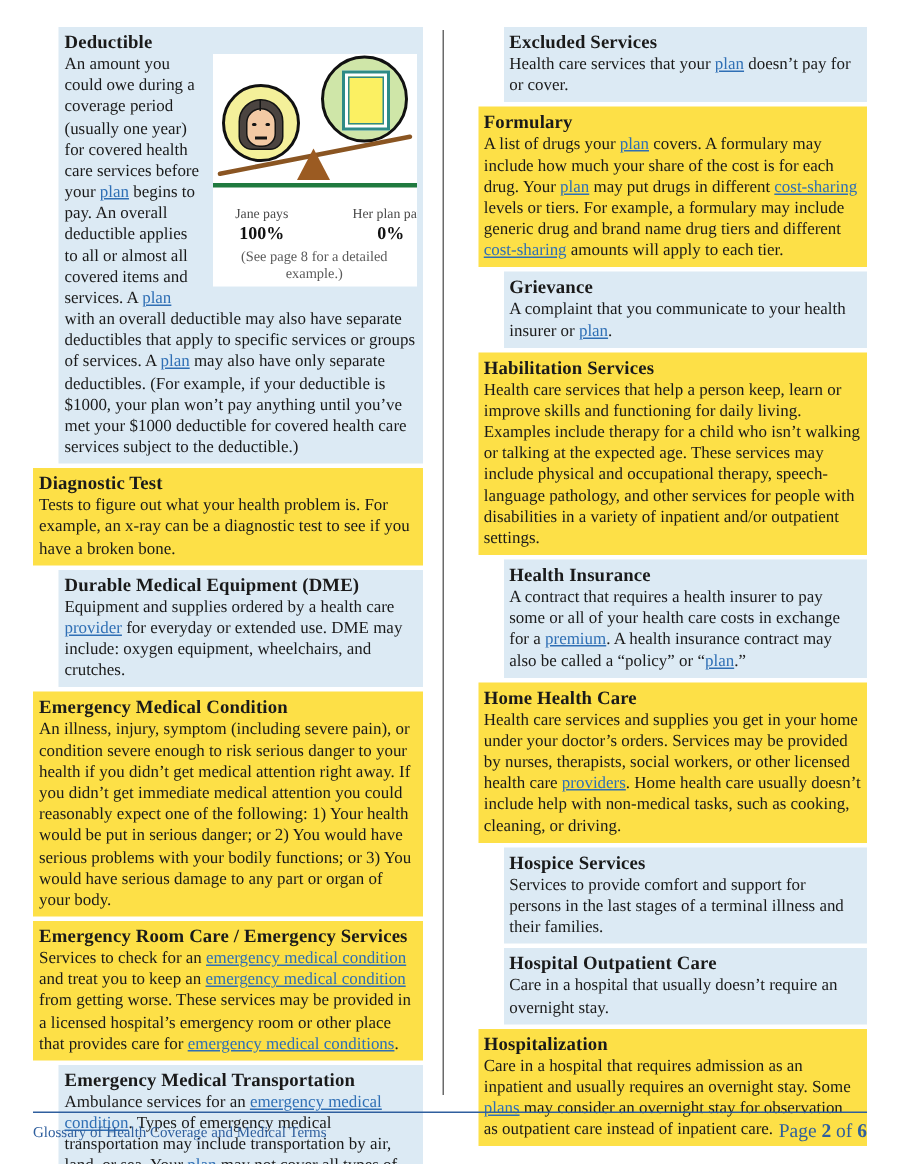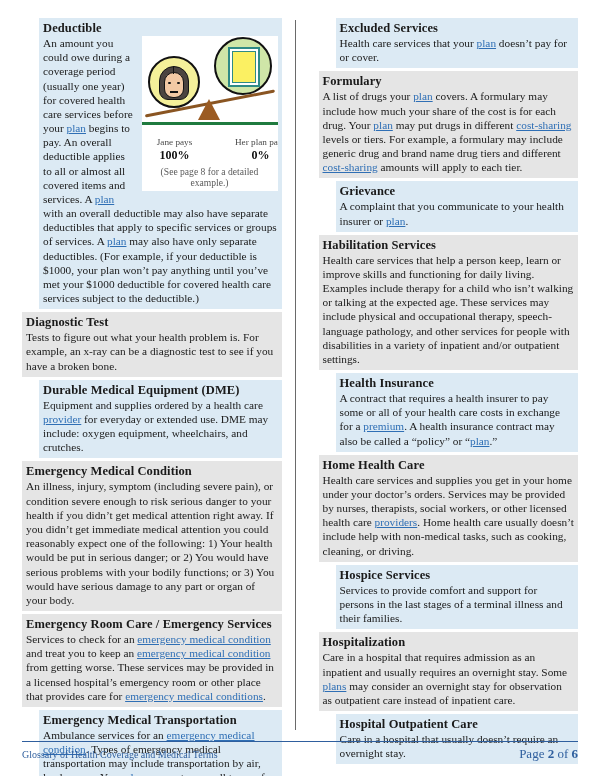--- a/index.html
+++ b/index.html
@@ -49,21 +49,21 @@
   
   .entry {
     padding: 3px 4px 4px 4px;
     margin: 0;
   }
   .entry.shaded {
     background: #dceaf4;
     margin-left: 17px;
   }
   .entry.plain {
-    background: #e5e5e5;
+    background: #fde047;
   }
   .entry + .entry { margin-top: 3px; }
 
   .term {
     font-family: "Liberation Serif", "DejaVu Serif", serif;
     font-weight: bold;
     font-size: 12.5px;
     line-height: 1.12;
     letter-spacing: 0.1px;
     margin: 0 0 1px 0;
@@ -347,27 +347,27 @@
           <div class="defn"><span>A contract that requires a health insurer to pay some or all of your health care costs in exchange for a <a class="lnk" href="#">premium</a>.  A health insurance contract may also be called a “policy” or “<a class="lnk" href="#">plan</a>.”</span></div>
         </div>
         <div class="entry plain">
           <div class="term">Home Health Care</div>
           <div class="defn"><span>Health care services and supplies you get in your home under your doctor’s orders.  Services may be provided by nurses, therapists, social workers, or other licensed health care <a class="lnk" href="#">providers</a>.  Home health care usually doesn’t include help with non-medical tasks, such as cooking, cleaning, or driving.</span></div>
         </div>
         <div class="entry shaded">
           <div class="term">Hospice Services</div>
           <div class="defn"><span>Services to provide comfort and support for persons in the last stages of a terminal illness and their families.</span></div>
         </div>
+        <div class="entry shaded">
+          <div class="term">Hospital Outpatient Care</div>
+          <div class="defn"><span>Care in a hospital that usually doesn’t require an overnight stay.</span></div>
+        </div>
         <div class="entry plain">
           <div class="term">Hospitalization</div>
           <div class="defn"><span>Care in a hospital that requires admission as an inpatient and usually requires an overnight stay.  Some <a class="lnk" href="#">plans</a> may consider an overnight stay for observation as outpatient care instead of inpatient care.</span></div>
-        </div>
-        <div class="entry shaded">
-          <div class="term">Hospital Outpatient Care</div>
-          <div class="defn"><span>Care in a hospital that usually doesn’t require an overnight stay.</span></div>
         </div>
       </div>
 
   </div>
 
   <div id="footer">
     <div id="footer-rule"></div>
     <div id="footer-row">
       <div id="footer-title">Glossary of Health Coverage and Medical Terms</div>
       <div id="footer-page">

